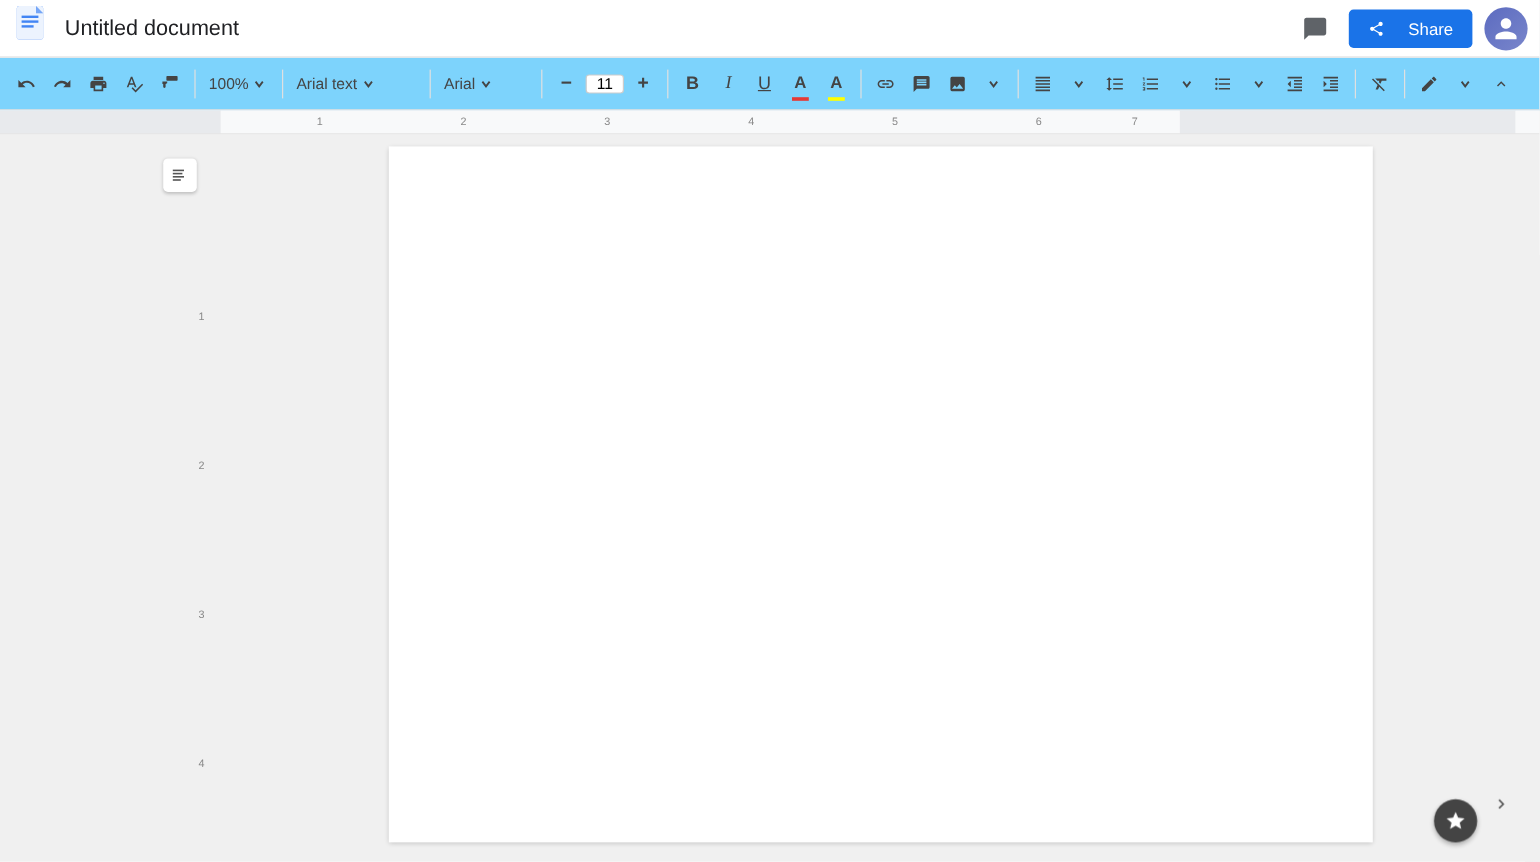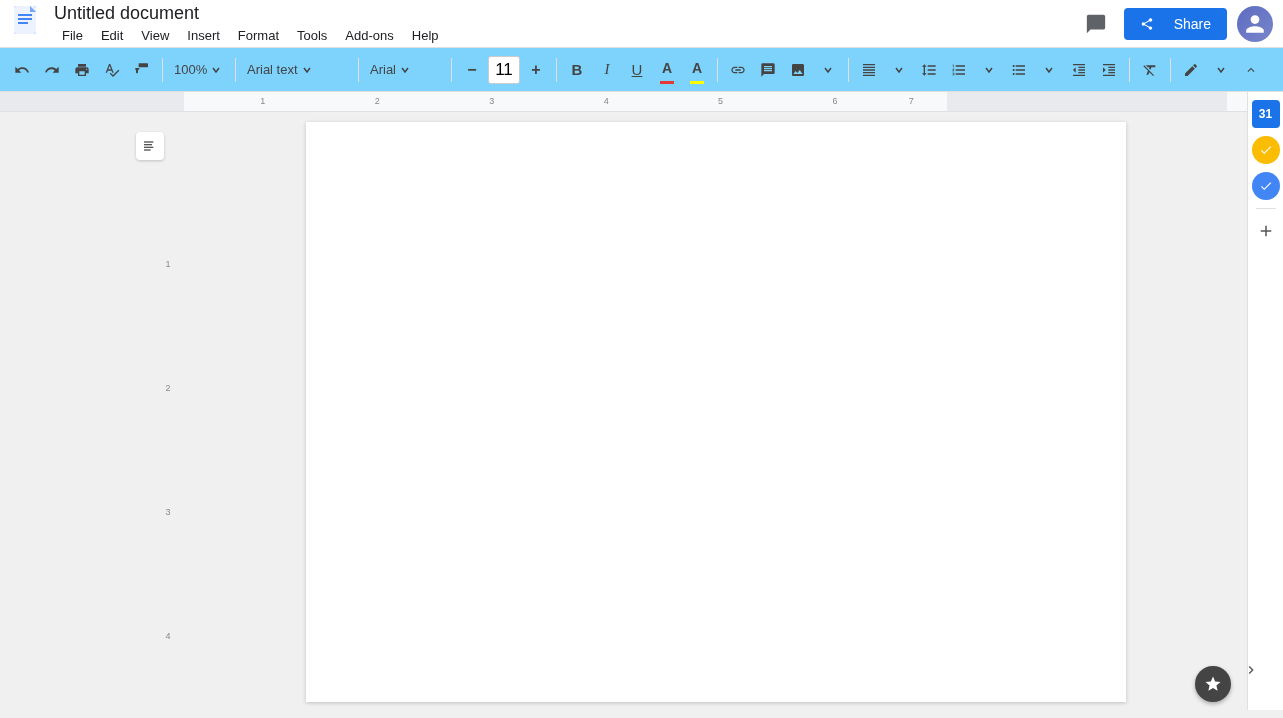--- a/index.html
+++ b/index.html
@@ -116,25 +116,25 @@
       background: transparent;
       cursor: pointer;
       border-radius: 4px;
       font-size: 13px;
       color: #444;
       padding: 0 4px;
       display: flex; align-items: center; gap: 4px;
     }
     .font-size-input {
       width: 32px;
-      height: 28px;
+      height: 16px;
       border: 1px solid #ccc;
       border-radius: 3px;
       text-align: center;
-      font-size: 17px;
+      font-size: 13px;
       outline: none;
     }
     .tb-icon-btn {
       width: 28px; height: 28px;
       border: none;
       background: transparent;
       cursor: pointer;
       border-radius: 4px;
       display: flex; align-items: center; justify-content: center;
       font-size: 15px;
@@ -362,30 +362,20 @@
         <rect x="8" y="10" width="14" height="2" fill="#4285f4"></rect>
         <rect x="8" y="14" width="14" height="2" fill="#4285f4"></rect>
         <rect x="8" y="18" width="10" height="2" fill="#4285f4"></rect>
         <path d="M20 2 L26 8 L20 8 Z" fill="#a8c7fa"></path>
         <path d="M20 2 L26 8 L20 8 Z" fill="#4285f4" opacity="0.5"></path>
       </svg>
     </div>
 
     <div id="title-area">
       <span id="doc-title" style="font-size:18px;color:#202124;cursor:pointer;">Untitled document</span>
-      <div id="menu-bar">
-        <span class="menu-item">File</span>
-        <span class="menu-item">Edit</span>
-        <span class="menu-item">View</span>
-        <span class="menu-item">Insert</span>
-        <span class="menu-item">Format</span>
-        <span class="menu-item">Tools</span>
-        <span class="menu-item">Add-ons</span>
-        <span class="menu-item">Help</span>
-      </div>
     </div>
 
     <div id="header-right">
       <button id="comment-btn" class="tb-btn" style="font-size:20px;width:36px;height:36px;border-radius:50%;">
         <svg width="22" height="22" viewBox="0 0 24 24" fill="none">
           <path d="M20 2H4c-1.1 0-2 .9-2 2v18l4-4h14c1.1 0 2-.9 2-2V4c0-1.1-.9-2-2-2z" fill="#5f6368"></path>
         </svg>
       </button>
       <button id="share-btn">
         <svg width="14" height="14" viewBox="0 0 24 24" fill="white">
@@ -623,46 +613,20 @@
         </div>
 
         <div id="doc-area">
           <div id="doc-page">
             
           </div>
         </div>
       </div>
     </div>
 
-    <div id="right-sidebar">
-
-      <div class="sidebar-icon-calendar">
-        <span style="font-size:12px;font-weight:bold;color:#fff;">31</span>
-      </div>
-
-      <div class="sidebar-icon-yellow">
-        <svg width="14" height="14" viewBox="0 0 24 24">
-            <path d="M9 16.17L4.83 12l-1.42 1.41L9 19 21 7l-1.41-1.41L9 16.17z" fill="white"></path>
-          </svg>
-      </div>
-
-      <div class="sidebar-icon-blue">
-        <svg width="14" height="14" viewBox="0 0 24 24">
-            <path d="M9 16.17L4.83 12l-1.42 1.41L9 19 21 7l-1.41-1.41L9 16.17z" fill="white"></path>
-          </svg>
-      </div>
-
-      <div class="sidebar-sep"></div>
-
-      <button class="sidebar-plus">
-        <svg width="18" height="18" viewBox="0 0 24 24">
-            <path d="M19 13H13v6h-2v-6H5v-2h6V5h2v6h6v2z" fill="#555"></path>
-          </svg>
-      </button>
-    </div>
   </div>
 
   <div style="position:fixed;bottom:16px;right:52px;">
     <button id="ai-btn" style="position:static;background:#444;border-radius:50%;border:none;width:36px;height:36px;cursor:pointer;display:flex;align-items:center;justify-content:center;box-shadow:0 2px 4px rgba(0,0,0,0.3);">
       <svg width="18" height="18" viewBox="0 0 24 24">
           <path d="M12 2L9.19 8.63L2 9.24l5.46 4.73L5.82 21 12 17.27 18.18 21l-1.64-7.03L22 9.24l-7.19-.61L12 2z" fill="white"></path>
         </svg>
     </button>
   </div>
   <div style="position:fixed;bottom:20px;right:12px;">

